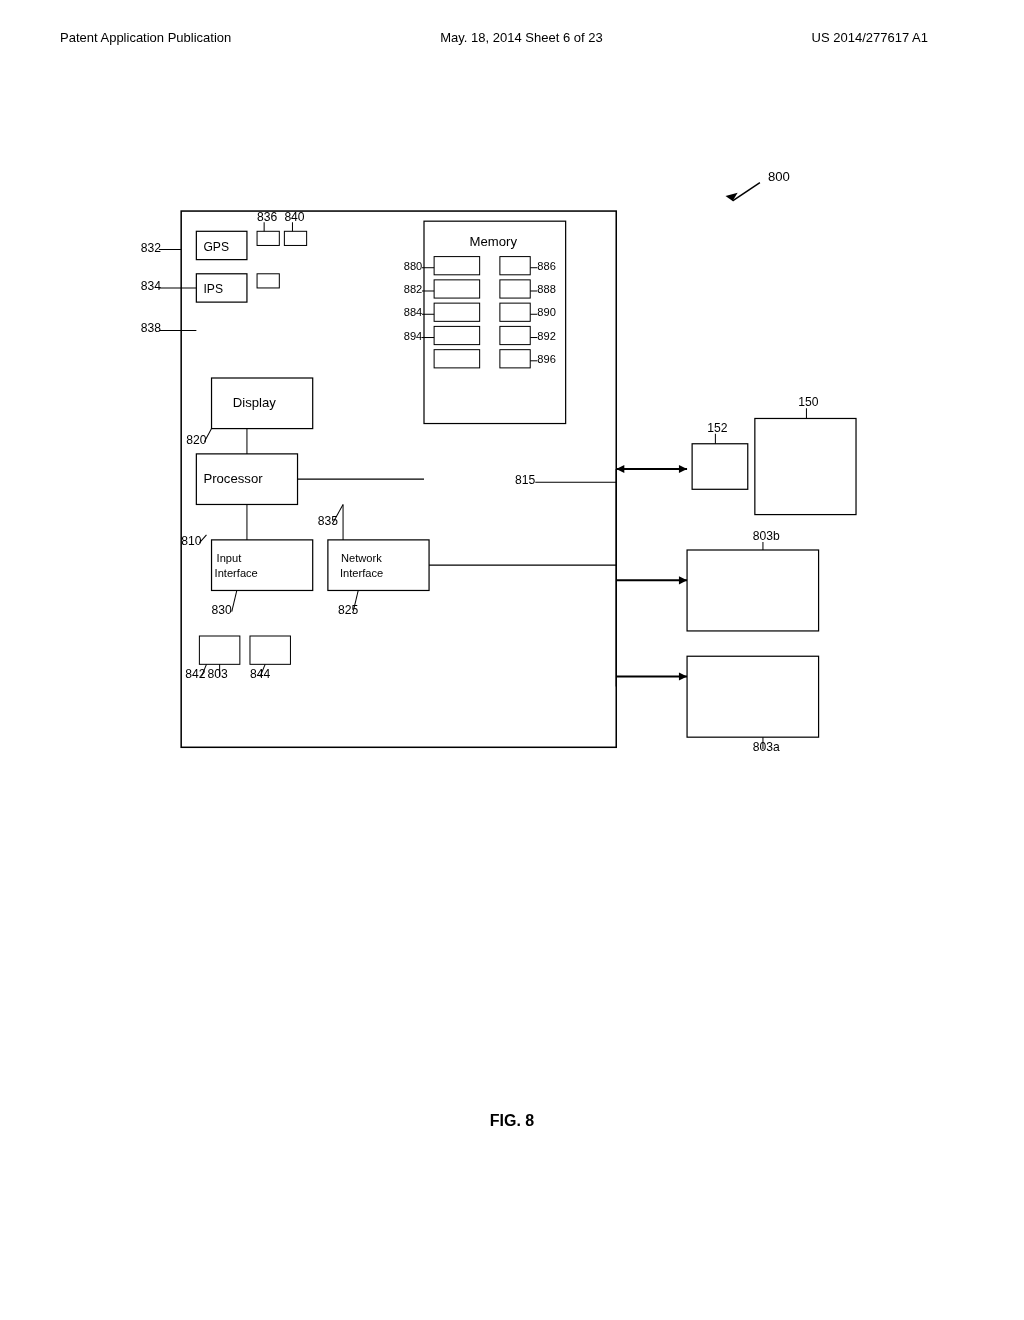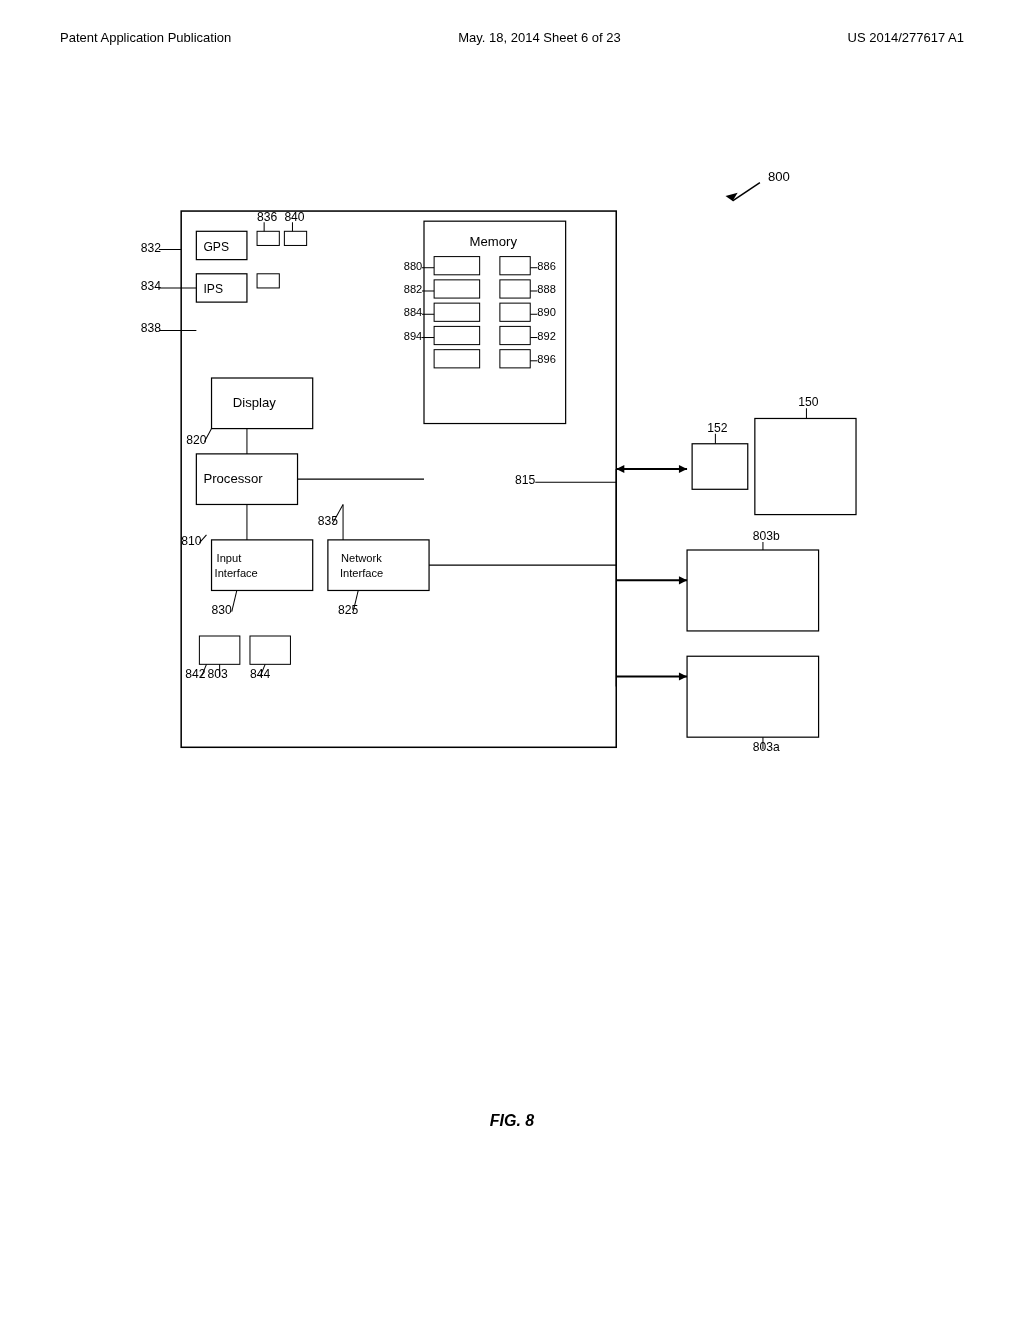--- a/index.html
+++ b/index.html
@@ -9,21 +9,21 @@
       background: #fff;
       font-family: Arial, Helvetica, sans-serif;
       position: relative;
       overflow: hidden;
     }
 
     
     .header {
       display: flex;
       justify-content: space-between;
-      padding: 30px 60px 10px 60px;
+      padding: 30px 96px 10px 60px;
       font-size: 13px;
       color: #000;
     }
 
     
     .diagram-area {
       position: absolute;
       top: 80px;
       left: 0;
       width: 1024px;
@@ -185,14 +185,14 @@
     <rect x="168" y="510" width="40" height="28" fill="none" stroke="#000" stroke-width="1"></rect>
     <text x="104" y="552" font-size="12" fill="#000">842</text>
     <line x1="120" y1="550" x2="125" y2="538" stroke="#000" stroke-width="1"></line>
     <text x="126" y="552" font-size="12" fill="#000">803</text>
     <line x1="138" y1="550" x2="138" y2="538" stroke="#000" stroke-width="1"></line>
     <text x="168" y="552" font-size="12" fill="#000">844</text>
     <line x1="178" y1="550" x2="183" y2="538" stroke="#000" stroke-width="1"></line>
 
   </svg>
 
-  <div style="position:absolute; bottom:100px; left:50%; transform:translateX(-50%); font-size:16px; font-weight:bold; font-style:italic;text-align:right;">FIG. 8</div>
+  <div style="position:absolute; bottom:100px; left:50%; transform:translateX(-50%); font-size:16px; font-weight:bold; text-align:right;">FIG. 8</div>
 </div>
 
 </body></html>

